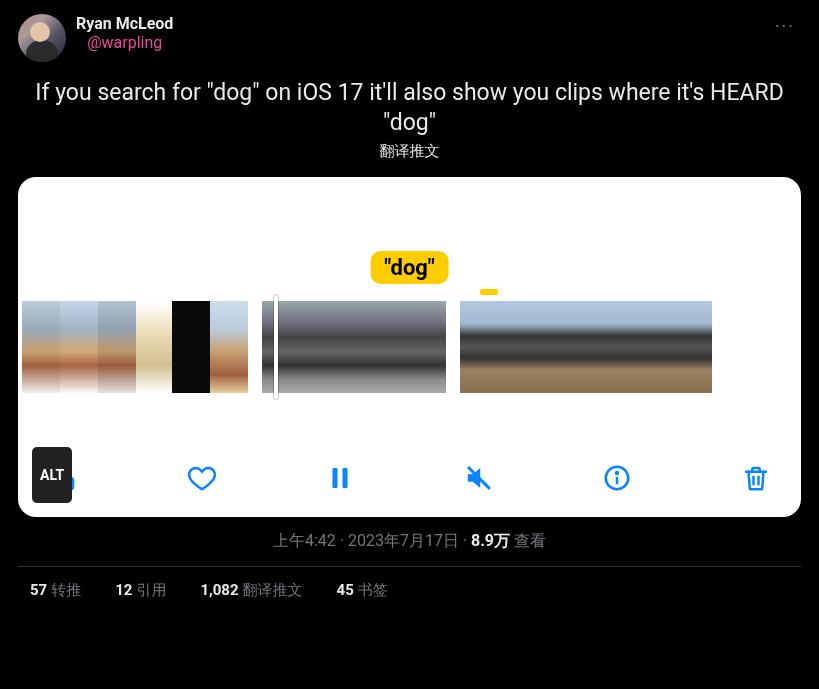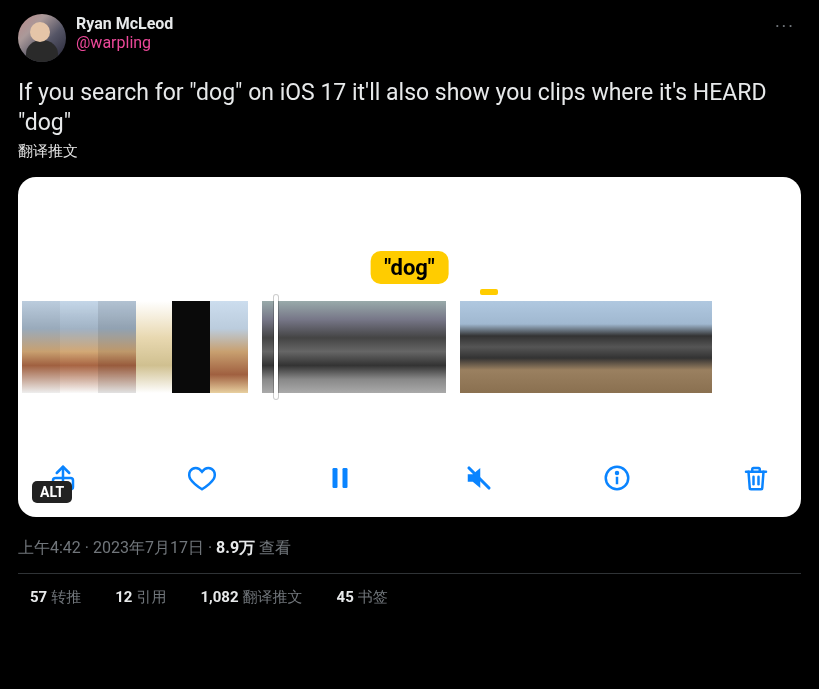--- a/index.html
+++ b/index.html
@@ -6,20 +6,21 @@
   body {
     background: #000;
     color: #e7e9ea;
     font-family: -apple-system, BlinkMacSystemFont, "Segoe UI", Roboto, Helvetica, Arial, sans-serif;
     width: 819px;
     height: 689px;
     overflow: hidden;
   }
   .tweet {
     padding: 14px 18px 0 18px;
+    text-align: center;
   }
   .header {
     display: flex;
     align-items: flex-start;
     gap: 10px;
   }
   .avatar {
     width: 48px; height: 48px; border-radius: 50%;
     background: linear-gradient(135deg,#b88 0%, #a99 30%, #556 60%, #223 100%);
     flex-shrink: 0;
@@ -142,25 +143,25 @@
   }
   .toolbar svg { width:30px; height:30px; }
   .tb-btn { cursor:pointer; color:#0a84ff; }
   .alt-badge {
     position:absolute;
     left:14px; bottom:14px;
     background:#222;
     color:#fff;
     font-weight:700;
     font-size:14px;
-    padding:3px 8px;
+    padding:20px 8px;
     border-radius:5px;
   }
   .meta {
-    margin-top:21px;
+    margin-top:14px;
     color:#71767b;
     font-size:16px;
   }
   .meta .views-num { color:#e7e9ea; font-weight:700; }
   .divider {
     margin-top:14px;
     border-top:1px solid #2f3336;
   }
   .stats {
     display:flex;

